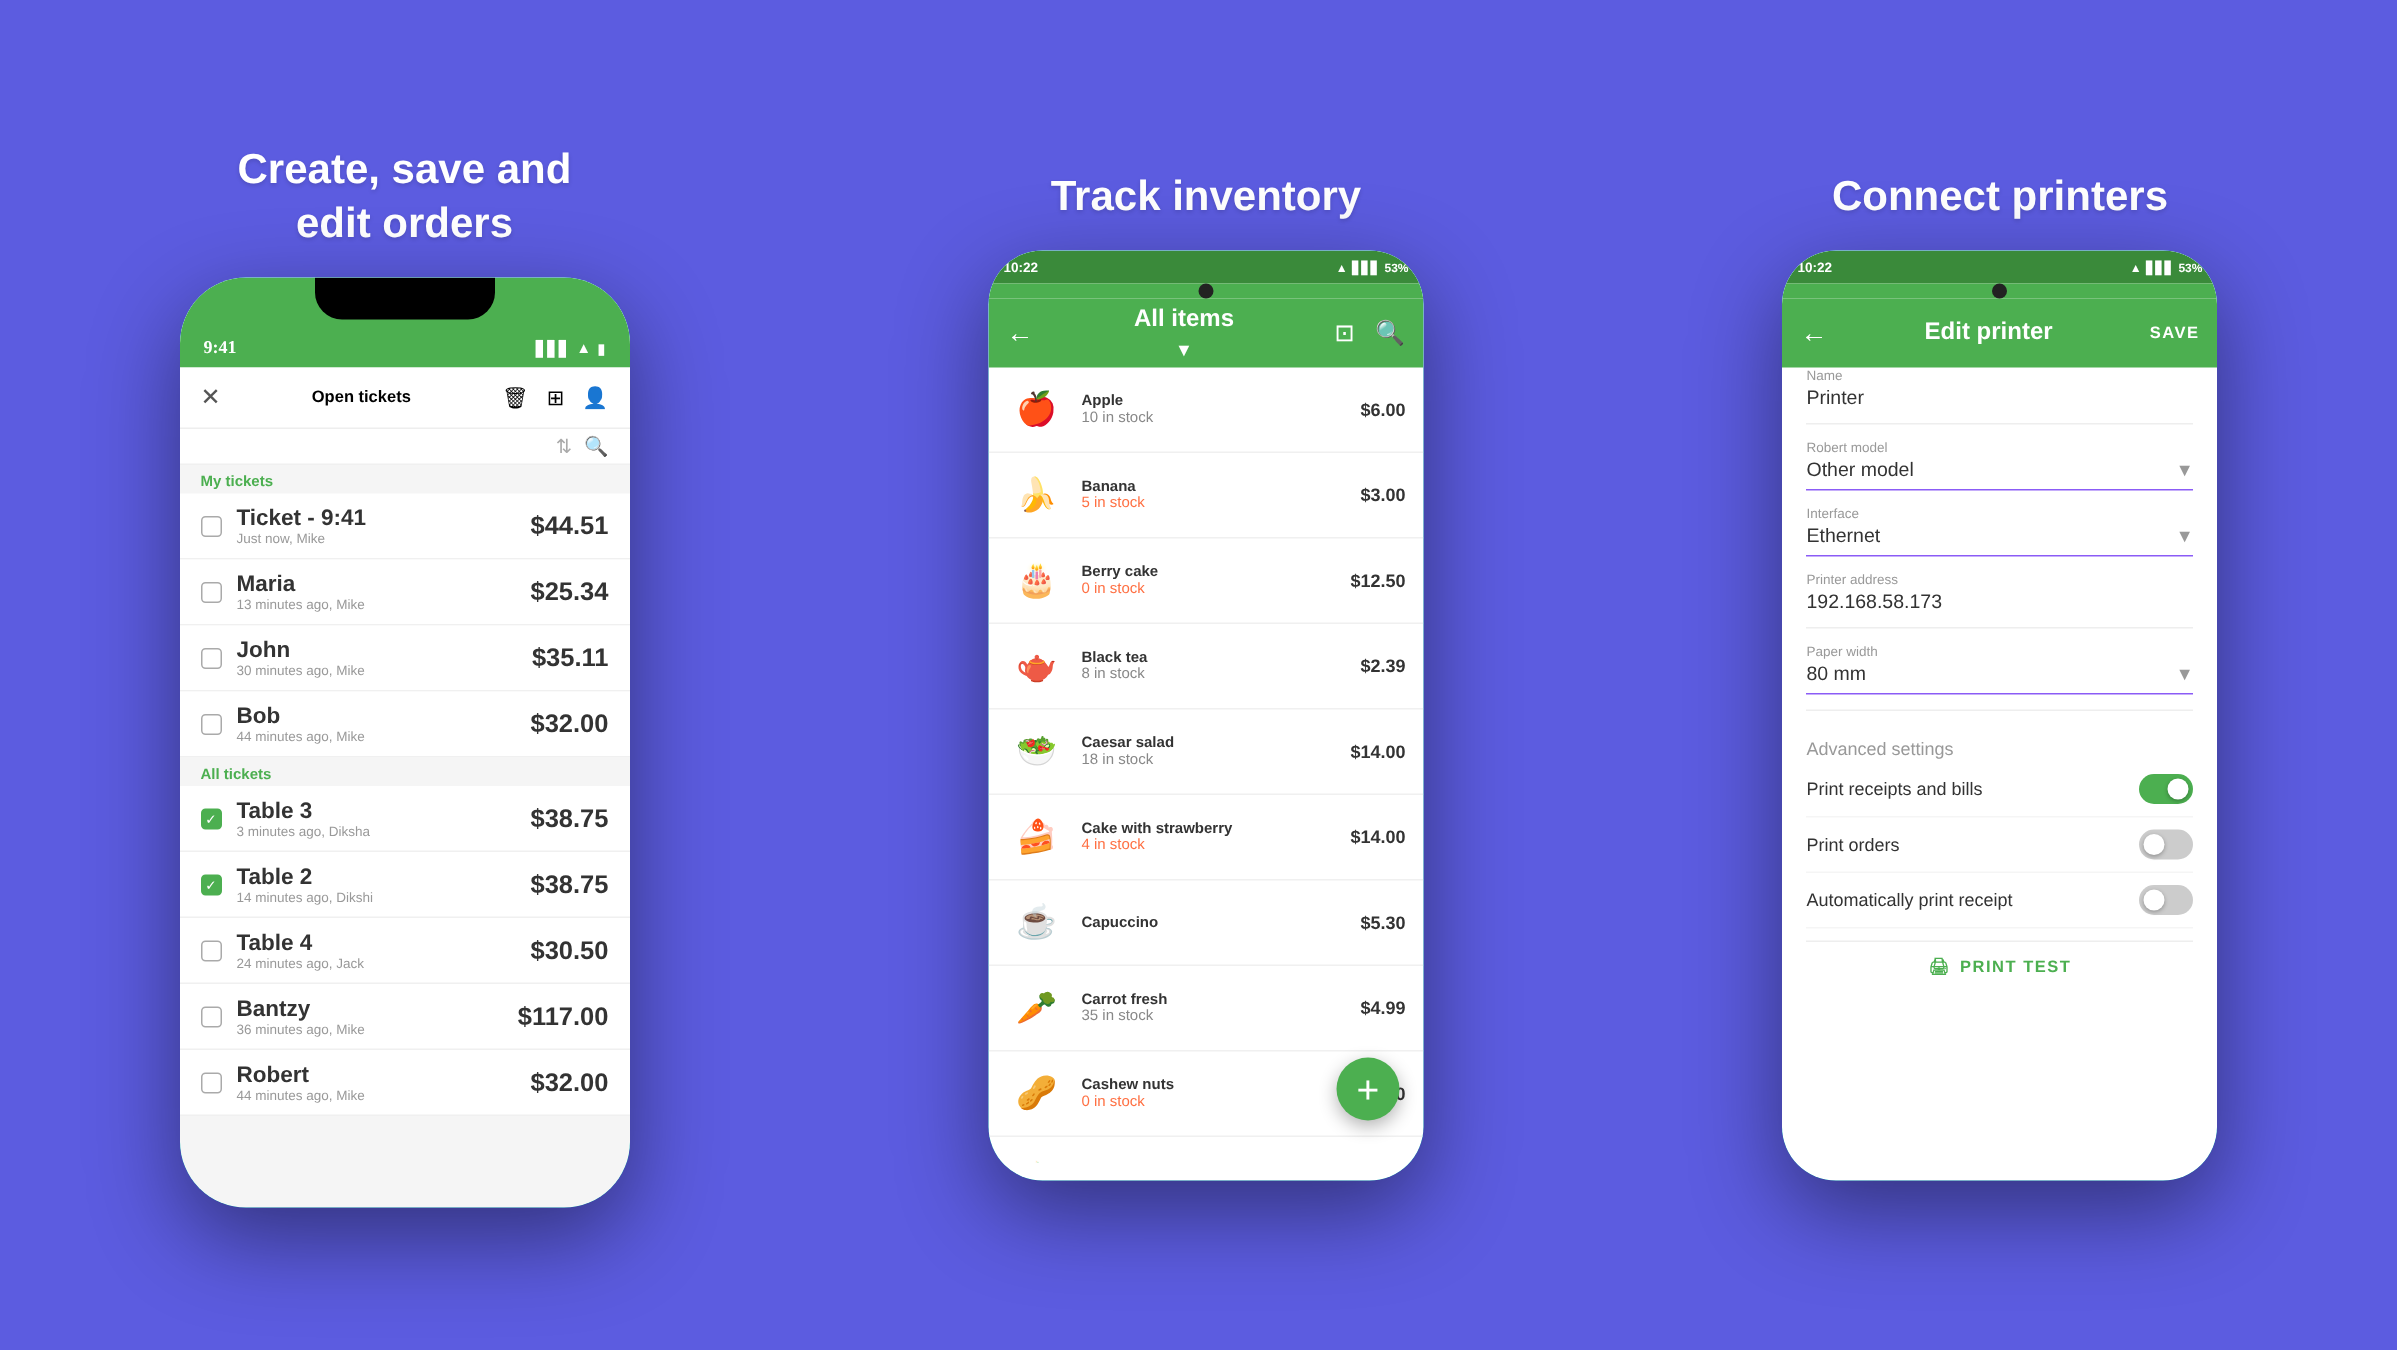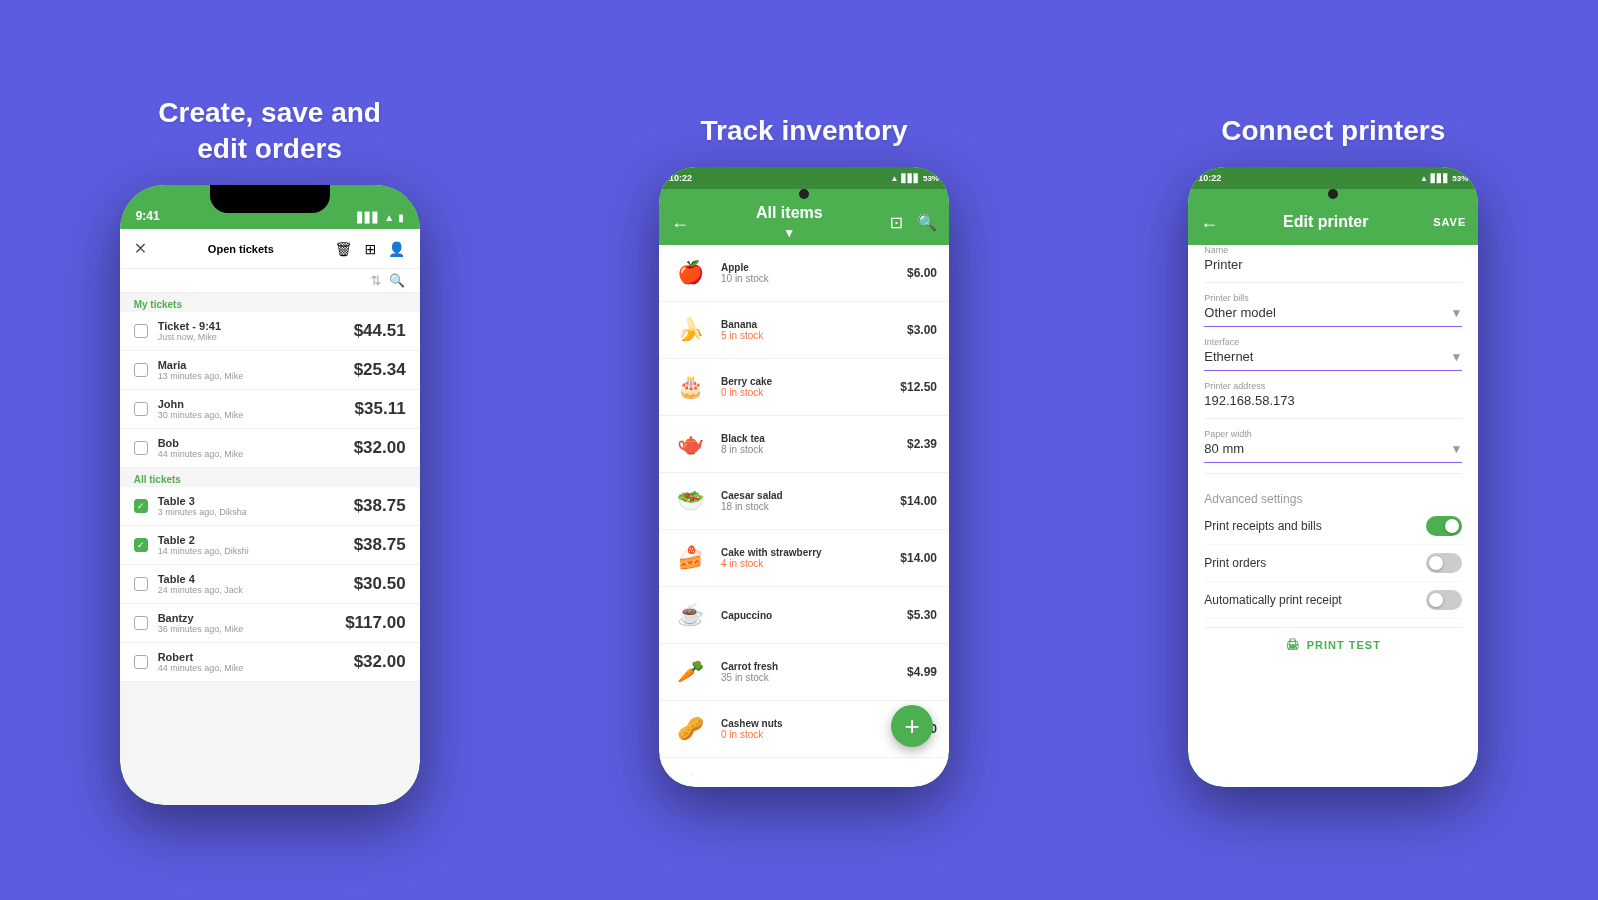--- a/index.html
+++ b/index.html
@@ -28,21 +28,21 @@
       text-shadow: 0 1px 3px rgba(0,0,0,0.15);
       max-width: 300px;
     }
 
     
     .phone {
       border-radius: 36px;
       overflow: hidden;
       box-shadow: 0 20px 60px rgba(0,0,0,0.45);
       position: relative;
-      background: #15803d;
+      background: #5eead4;
     }
     .phone-1 {
       width: 300px;
       height: 620px;
       border-radius: 44px;
     }
     .phone-2, .phone-3 {
       width: 290px;
       height: 620px;
       border-radius: 36px;
@@ -89,25 +89,26 @@
     .phone-1-inner {
       width: 100%;
       height: 100%;
       background: #f5f5f5;
       border-radius: 44px;
       overflow: hidden;
       position: relative;
     }
     .phone-1-status {
       background: #4caf50;
-      height: 44px;
+      height: 60px;
       display: flex;
       align-items: flex-end;
       padding: 0 16px 6px;
       justify-content: space-between;
+      font-family: Liberation Serif, serif;
     }
     .phone-1-status .time { color: #fff; font-size: 12px; font-weight: 700; }
     .phone-1-status .icons { color: #fff; font-size: 10px; display: flex; gap: 4px; }
     .phone-1-header {
       background: #fff;
       padding: 10px 14px;
       display: flex;
       align-items: center;
       justify-content: space-between;
       border-bottom: 1px solid #eee;
@@ -131,21 +132,21 @@
       width: 14px; height: 14px;
       border: 1.5px solid #aaa;
       border-radius: 3px;
       margin-right: 10px;
       flex-shrink: 0;
       background: #fff;
       display: flex; align-items: center; justify-content: center;
     }
     .p1-checkbox.checked { background: #4caf50; border-color: #4caf50; color: #fff; font-size: 9px; }
     .p1-ticket-info { flex: 1; }
-    .p1-ticket-name { font-size: 11px; font-weight: 600; color: #333; }
+    .p1-ticket-name { font-size: 15px; font-weight: 600; color: #333; }
     .p1-ticket-sub { font-size: 9px; color: #999; }
     .p1-ticket-price { font-size: 17px; font-weight: 600; color: #333; }
     .p1-search-row {
       display: flex;
       align-items: center;
       justify-content: flex-end;
       padding: 4px 14px;
       background: #fff;
       border-bottom: 1px solid #f0f0f0;
     }
@@ -539,21 +540,21 @@
       <div class="phone-3-header">
         <span style="color:#fff;font-size:18px;">←</span>
         <span class="p3-title">Edit printer</span>
         <span class="p3-save">SAVE</span>
       </div>
 
       <div class="printer-form">
         <div class="pf-label">Name</div>
         <div class="pf-value">Printer</div>
         <div class="pf-divider"></div>
-        <div class="pf-label">Printer bills</div>
+        <div class="pf-label">Robert model</div>
         <div class="pf-select">
           <span>Other model</span>
           <span class="arrow">▼</span>
         </div>
         <div class="pf-label">Interface</div>
         <div class="pf-select">
           <span>Ethernet</span>
           <span class="arrow">▼</span>
         </div>
         <div class="pf-label">Printer address</div>

